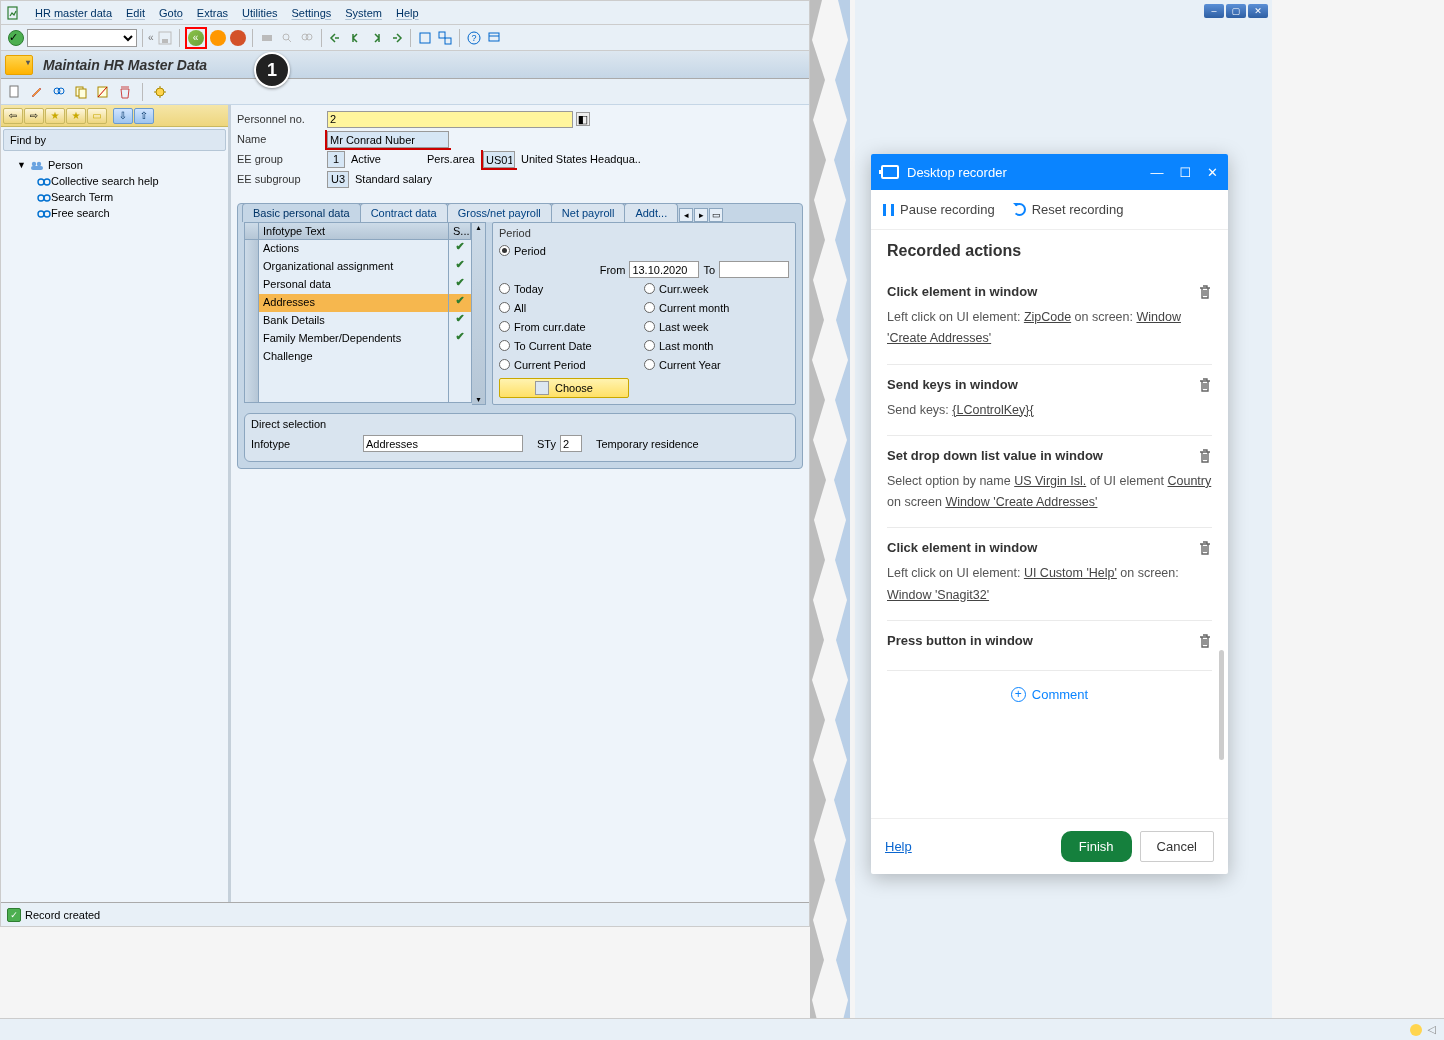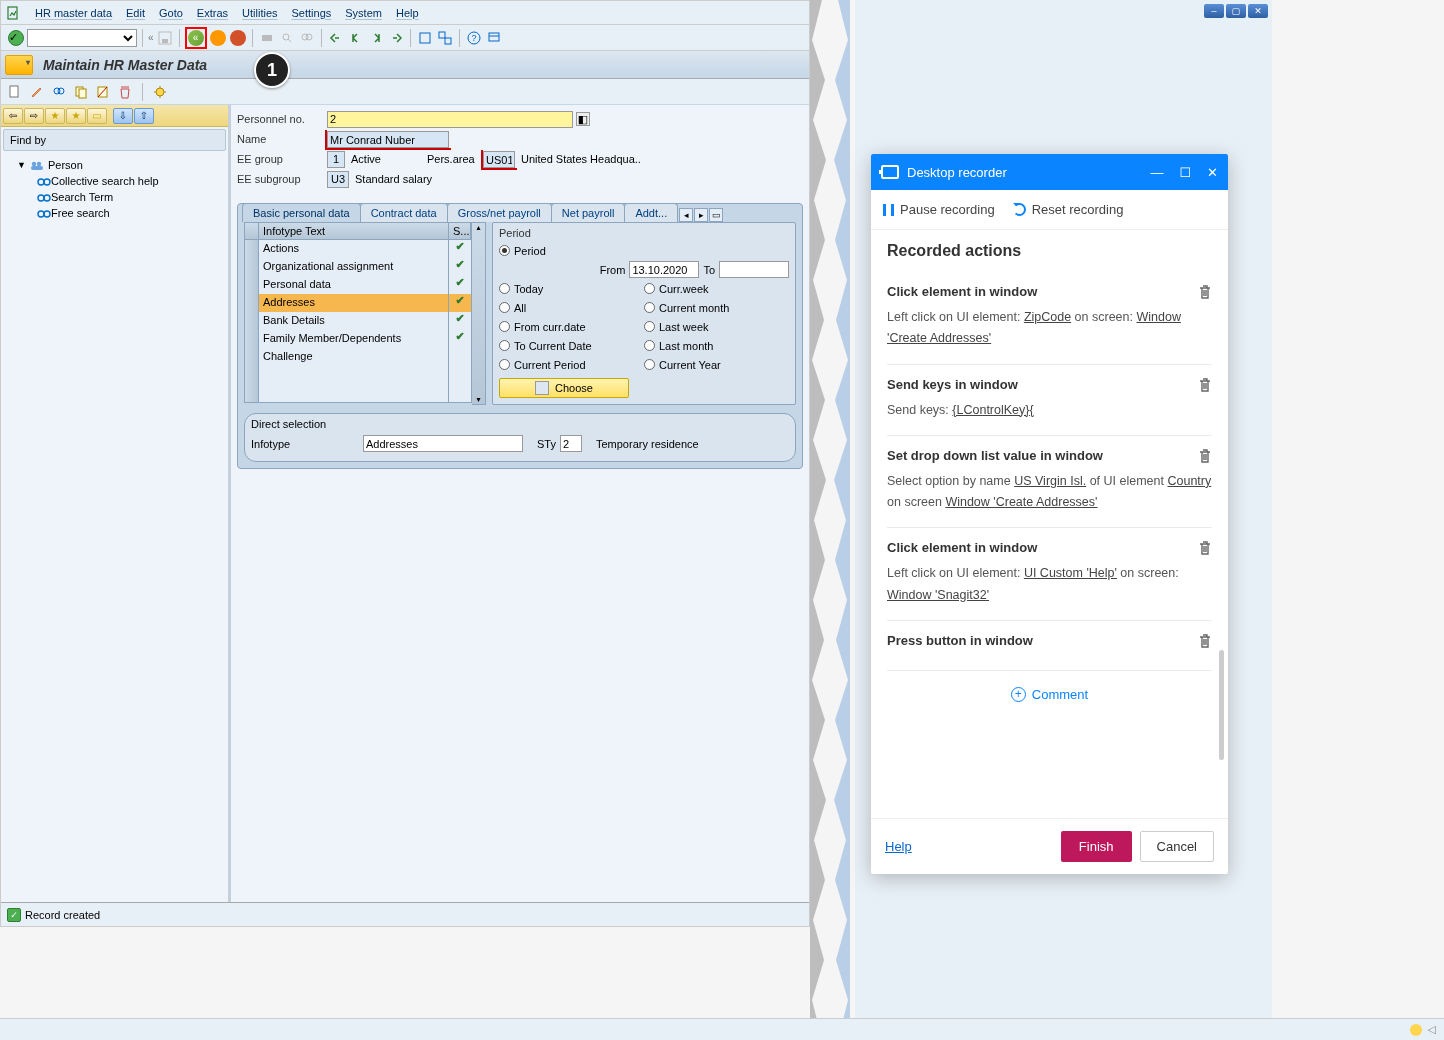--- a/index.html
+++ b/index.html
@@ -66,21 +66,21 @@
   
   .period-box { flex: 1; border: 1px solid #8ca6bf; background: #d9e4ef; padding: 2px 6px 6px 6px; border-radius:2px; }
   .period-box .group-title { padding: 2px 0; color: #333; }
   .period-row { display:flex; align-items:center; height:19px; gap:4px; }
   .period-cols { display: flex; }
   .period-col { flex: 1; }
   .radio { width:11px;height:11px;border:1px solid #666;border-radius:50%;display:inline-block;position:relative;background:#fff; }
   .radio.checked::after { content:"";position:absolute;left:2px;top:2px;width:5px;height:5px;background:#333;border-radius:50%; }
   .choose-btn { height: 20px; background: linear-gradient(#fff3b0,#ffe066); border: 1px solid #c9a800; width: 130px; display:flex;align-items:center;justify-content:center;gap:6px;margin-top:4px;border-radius:2px; }
   
-  .direct-sel { margin-top: 8px; border: 1px solid #8ca6bf; background: #d9e4ef; padding: 4px 6px 8px 6px; border-radius:12px; }
+  .direct-sel { margin-top: 8px; border: 1px solid #8ca6bf; background: #d9e4ef; padding: 4px 6px 8px 6px; border-radius:6px; }
   
   .callout { position: absolute; left: 254px; top: 52px; width: 36px; height: 36px; background: #222; border-radius: 50%; color: #fff; font-weight: bold; font-size: 18px; display: flex; align-items: center; justify-content: center; border: 2px solid #fff; box-shadow: 0 1px 3px rgba(0,0,0,0.4); }
   
   .status-bar { position: absolute; left: 0; bottom: 0; width: 100%; height: 24px; background: #e8f0f7; border-top: 1px solid #aaa; display: flex; align-items: center; padding: 0 6px; font-size:11px; }
   .status-bar .status-icon { width:14px;height:14px;background:#4caf50;border:1px solid #2e7d32;display:flex;align-items:center;justify-content:center;color:#fff;font-size:9px;margin-right:4px;border-radius:2px; }
   
   
   .jagged { position: absolute; left: 810px; top: 0; width: 40px; height: 100%; }
   .jagged svg { width: 100%; height: 100%; }
   
@@ -109,21 +109,21 @@
   .trash-ico { position: absolute; right: 0; top: 12px; width: 14px; height: 16px; }
   .trash-svg { stroke:#666; fill:none; stroke-width:1.4; }
   .scroll-thumb { position:absolute; right:4px; top:420px; width:5px; height:110px; background:#ccc; border-radius:3px; }
   
   .comment-row { display:flex; align-items:center; justify-content:center; gap:6px; color:#0a84ff; cursor:pointer; padding: 16px 0 0 0; font-size:13px; }
   .plus-circle { width:15px;height:15px;border:1.5px solid #0a84ff;border-radius:50%;display:flex;align-items:center;justify-content:center;font-size:12px;line-height:1; }
   
   .rec-footer { height: 56px; border-top: 1px solid #eee; display: flex; align-items: center; padding: 0 14px; }
   .rec-footer .help { color: #0a66d0; text-decoration: underline; font-size: 13px; }
   .rec-footer .btns { margin-left: auto; display: flex; gap: 8px; }
-  .btn-primary { background: #be185d; color: #fff; border: none; padding: 7px 18px; border-radius: 2px; font-size: 13px; cursor:pointer; }
+  .btn-primary { background: #15803d; color: #fff; border: none; padding: 7px 18px; border-radius: 10px; font-size: 13px; cursor:pointer; }
   .btn-secondary { background: #fff; color: #333; border: 1px solid #ccc; padding: 7px 16px; border-radius: 2px; font-size: 13px; cursor:pointer; }
   
   .bottom-bar { position:absolute; left:0; bottom:0; width:1444px; height:22px; background:#e8f0f7; border-top:1px solid #ccc; display:flex; align-items:center; justify-content:flex-end; padding:0 8px; gap:6px; }
   .key-ico { width:12px;height:12px;background:#ffd54f;border-radius:50%; }
 </style>
 </head>
 <body>
 
 <div class="sap-pane">
 

